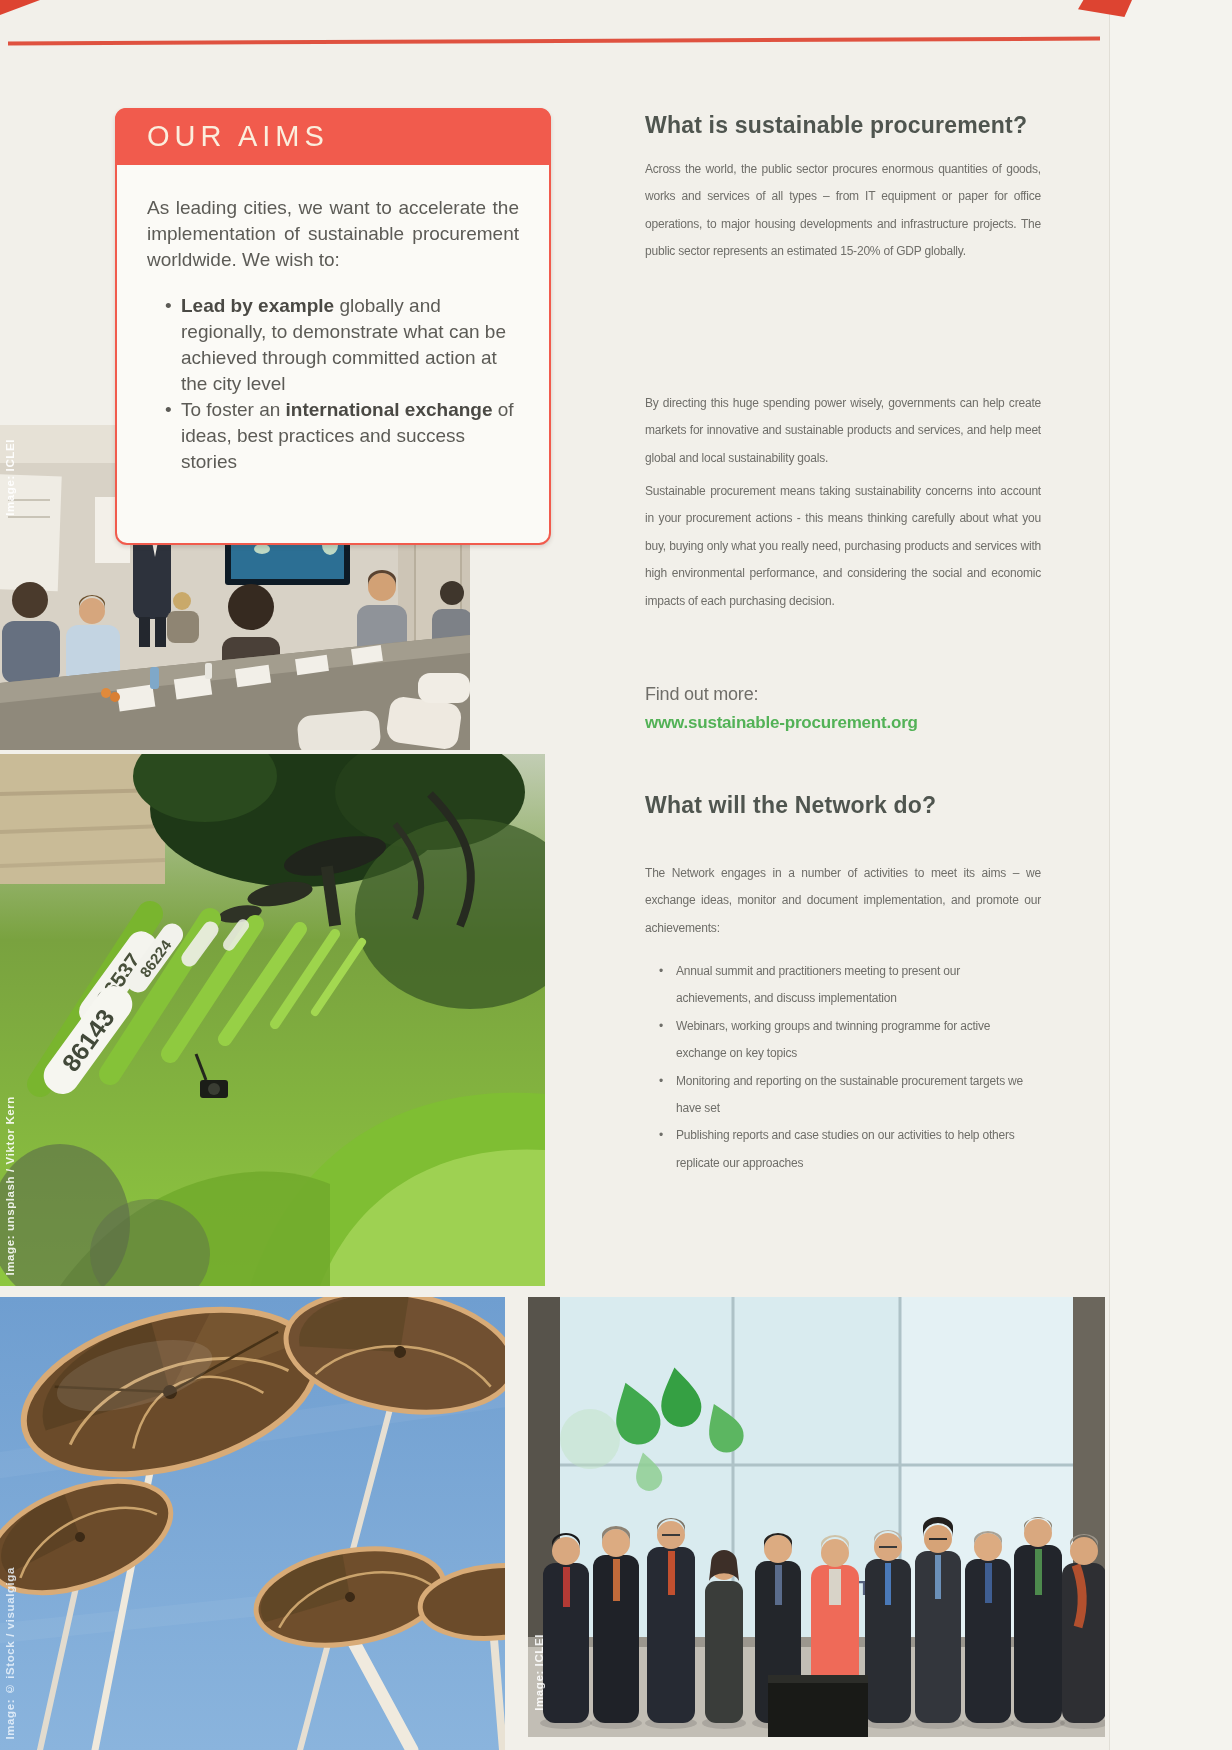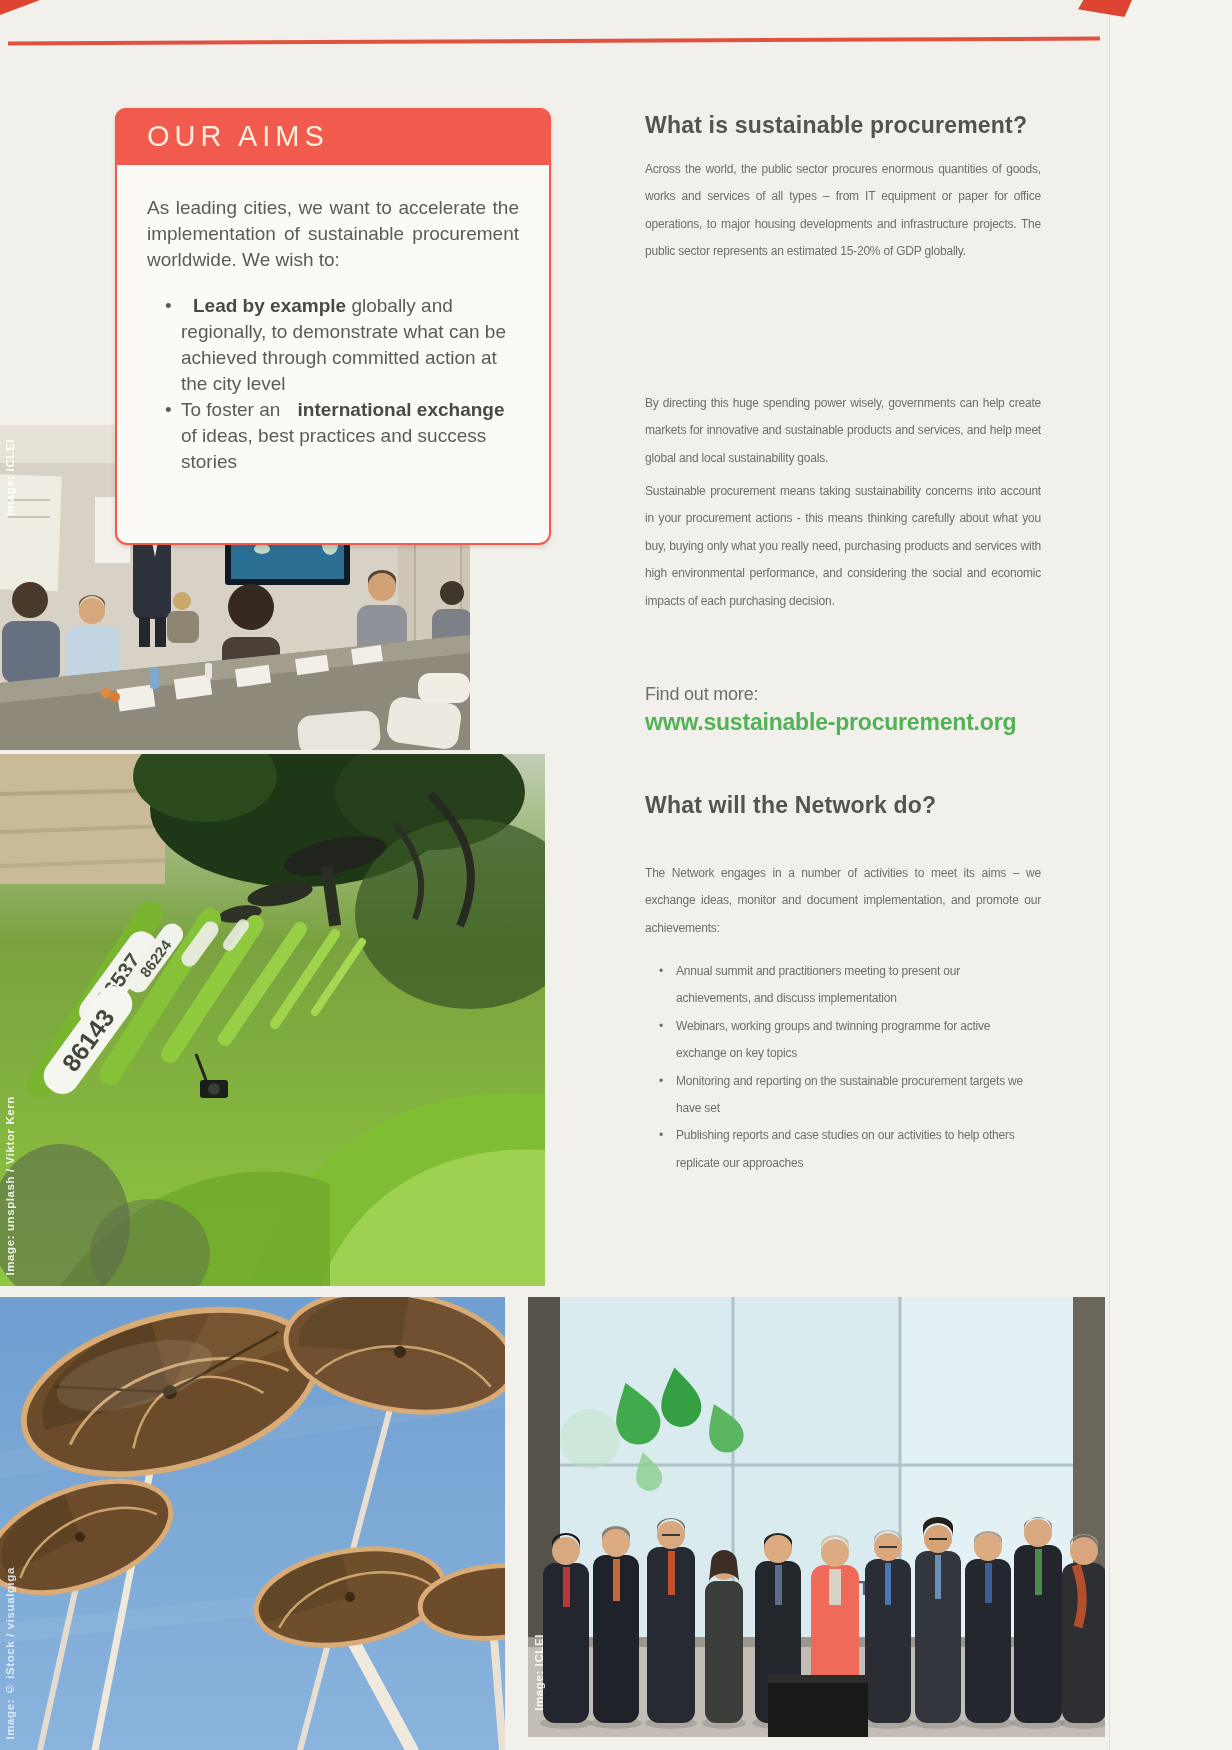--- a/index.html
+++ b/index.html
@@ -34,29 +34,29 @@
             box-shadow:0 2px 4px rgba(90,60,50,.18);box-sizing:border-box;}
   .aims-header{height:57px;margin:-2px -2px 0 -2px;background:#f15b4d;
                border-radius:11px 11px 0 0;display:flex;align-items:center;}
   .aims-header h2{margin:0 0 0 32px;font-size:29px;font-weight:400;letter-spacing:5px;
                   color:#fbeedd;}
   .aims-body{padding:20px 30px 0 30px;color:#5c5b56;font-size:19px;line-height:26px;}
   .aims-body p{margin:10px 0 20px 0;text-align:justify;}
   .aims-list{list-style:none;margin:0;padding:0 0 0 18px;}
   .aims-list li{position:relative;padding-left:16px;margin:0;}
   .aims-list li::before{content:"•";position:absolute;left:0;top:0;color:#5c5b56;}
-  .aims-list b{color:#4a4944;margin-left:12px;}
+  .aims-list b{color:#4a4944;}
   
   .col-item{position:absolute;left:645px;width:396px;color:#6f6e69;
             font-size:12px;line-height:27.4px;letter-spacing:-.2px;margin:0;}
   h1.col-item{font-size:23px;line-height:30px;font-weight:bold;color:#4f554f;
               letter-spacing:.2px;}
   .p-just{text-align:justify;}
   .findmore{font-size:18px;}
-  .weblink{font-weight:bold;color:#53b257;text-decoration:none;font-size:23px;
+  .weblink{font-weight:bold;color:#53b257;text-decoration:none;font-size:17px;
            letter-spacing:-.2px;display:block;}
   .net-list{list-style:none;margin:0;padding:0 0 0 14px;width:372px;}
   .net-list li{position:relative;padding-left:17px;}
   .net-list li::before{content:"•";position:absolute;left:0;top:0;color:#6f6e69;}
 </style>
 </head>
 <body>
 
 <div class="page">
 

